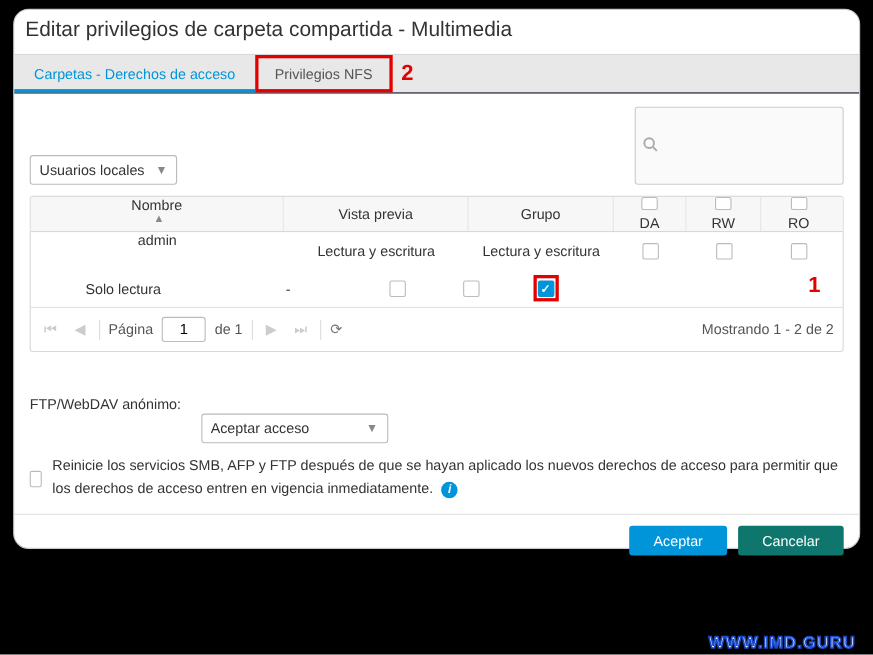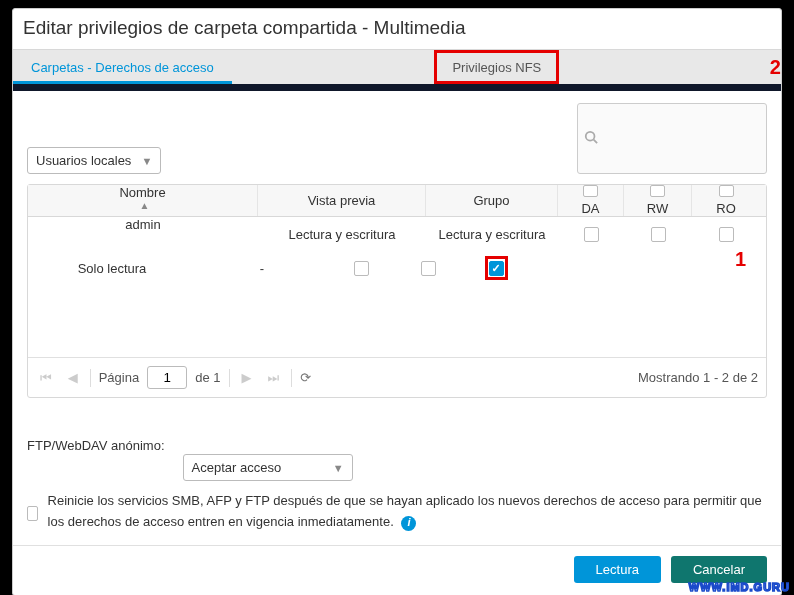--- a/index.html
+++ b/index.html
@@ -10,38 +10,37 @@
     background: #000;
     width: 794px;
     height: 595px;
     position: relative;
   }
   .dialog {
     position: absolute;
     left: 12px;
     top: 8px;
     width: 770px;
-    height: 588px;
+    height: 491px;
     background: #fff;
     border: 1px solid #ccc;
-    border-radius: 3px;
+    border-radius: 14px;
     display: flex;
     flex-direction: column;
   }
   .title {
     padding: 8px 12px 10px 10px;
     font-size: 19px;
     color: #333;
     border-bottom: 1px solid #d8d8d8;
   }
   .tabs {
     background: #e8e8e8;
     display: flex;
-    border-bottom: 7px solid #0f172a;
-    justify-content: space-between;
+    border-bottom: 1px solid #0f172a;
   }
   .tab {
     padding: 10px 18px 8px 18px;
     font-size: 13px;
     color: #555;
     cursor: pointer;
   }
   .tab.active {
     color: #0095d9;
     border-bottom: 3px solid #0095d9;
@@ -227,25 +226,25 @@
     padding: 6px 22px;
     border-radius: 3px;
     font-size: 13px;
     cursor: pointer;
     border: none;
   }
   .btn-primary { background: #0095d9; color: #fff; }
   .btn-secondary { background: #0f766e; color: #fff; }
   .watermark {
     position: absolute;
-    right: 4px;
+    right: 16px;
     bottom: 2px;
     font-family: Arial, sans-serif;
     font-weight: 900;
-    font-size: 11px;
+    font-size: 15px;
     letter-spacing: 1px;
     color: #fff;
     -webkit-text-stroke: 1.5px #1a4acb;
   }
 </style>
 </head>
 <body>
 
 <div class="dialog">
   <div class="title">Editar privilegios de carpeta compartida - Multimedia</div>
@@ -354,19 +353,19 @@
       <span>
         <span>Reinicie los servicios SMB, AFP y FTP después de que se hayan aplicado los nuevos derechos de acceso para permitir que los derechos de acceso entren en vigencia inmediatamente.</span>
         <span class="info-icon">i</span>
       </span>
     </div>
 
     <div class="divider"></div>
   </div>
 
   <div class="footer">
-    <button class="btn btn-primary">Lectura</button>
+    <button class="btn btn-primary">Aceptar</button>
     <button class="btn btn-secondary">Cancelar</button>
   </div>
 </div>
 
 <div class="annot-1">1</div>
 <div class="watermark">WWW.IMD.GURU</div>
 
 </body></html>

